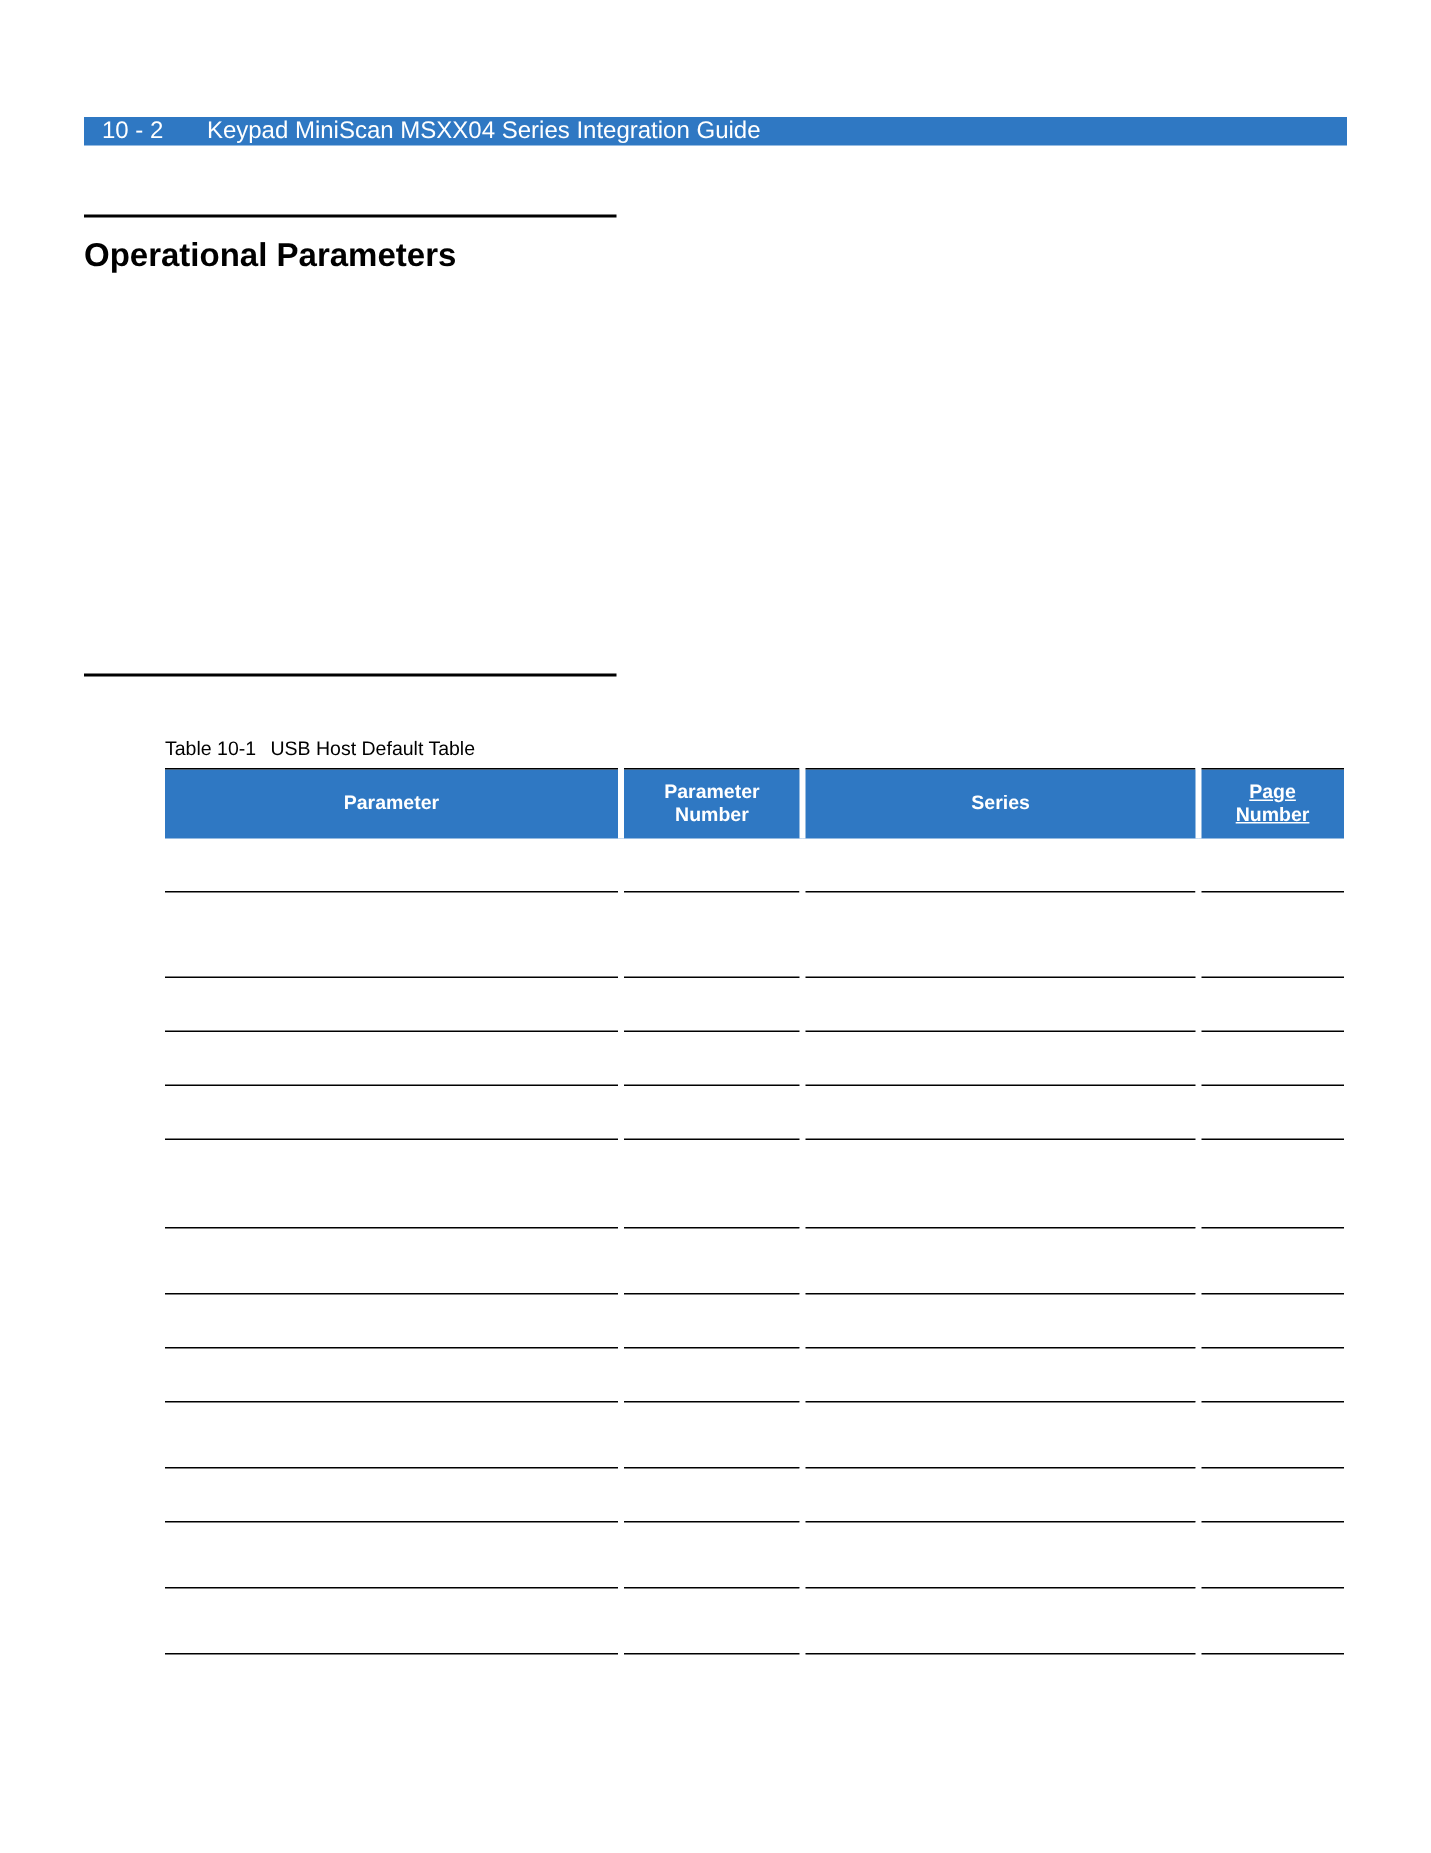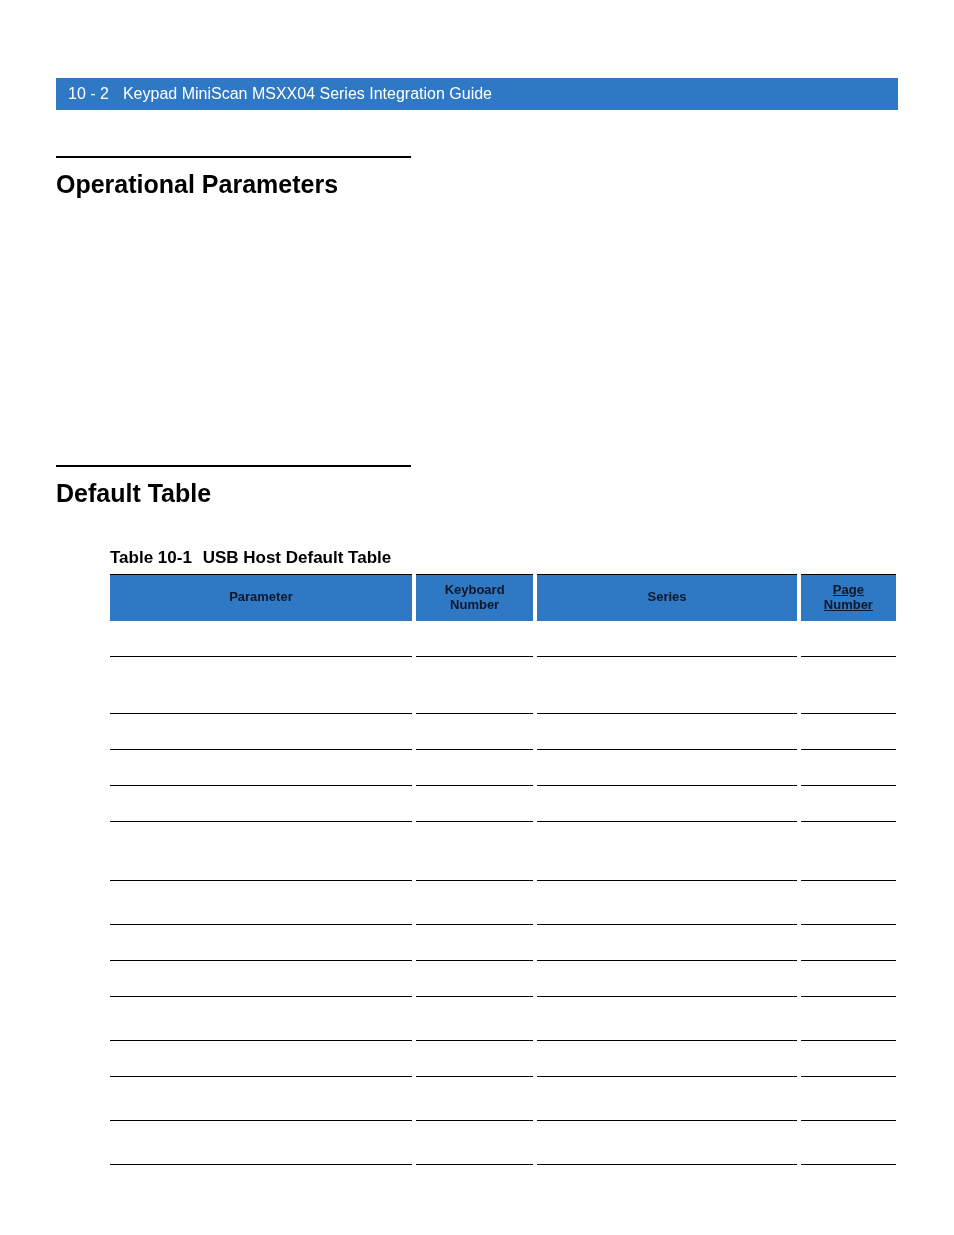--- a/index.html
+++ b/index.html
@@ -1,54 +1,55 @@
 <!DOCTYPE html>
 <html><head>
 <meta charset="utf-8">
 <style>
   * { box-sizing: border-box; margin: 0; padding: 0; }
   html, body { width: 954px; height: 1235px; background: #ffffff; font-family: Arial, Helvetica, sans-serif; color: #000; }
   .page { padding: 0; }
   .header-bar {
     margin: 78px 56px 0 56px;
-    height: 32px;
+    height: 19px;
     background: #2f78c3;
     color: #ffffff;
     display: flex;
     align-items: center;
     padding-left: 12px;
     font-size: 16px;
     font-weight: 400;
+    gap: 15px;
   }
   .header-bar .pageno-frag { margin-right: 14px; }
   .body-area { padding: 0 56px; }
   .section-rule {
     width: 355px;
     border: 0;
     border-top: 2px solid #000;
     margin-top: 46px;
   }
   .section-title {
-    font-size: 25px;
+    font-size: 22px;
     font-weight: 700;
     margin-top: 12px;
     letter-spacing: 0px;
   }
   .section-gap { height: 220px; }
   .table-wrap { margin: 40px 0 0 54px; }
-  .table-caption { font-size: 17px; font-weight: 700; margin-bottom: 6px; }
+  .table-caption { font-size: 13px; font-weight: 400; margin-bottom: 6px; }
   .table-caption .caption-label { margin-right: 6px; }
   table.defaults {
     width: 786px;
     border-collapse: collapse;
     table-layout: fixed;
   }
   table.defaults th {
     background: #2f78c3;
-    color: #0f172a;
+    color: #ffffff;
     font-size: 13px;
     font-weight: 700;
     text-align: center;
     padding: 8px 6px;
     line-height: 1.15;
     border-top: 1px solid #000;
     border-right: 4px solid #ffffff;
   }
   table.defaults th:last-child { border-right: 0; text-decoration: underline; }
   table.defaults col.c-param { width: 300px; }
@@ -88,39 +89,38 @@
     <span>Keypad MiniScan MSXX04 Series Integration Guide</span>
   </div>
 
   <div class="body-area">
     <hr class="section-rule">
     <h2 class="section-title">Operational Parameters</h2>
 
     <div class="section-gap"></div>
 
     <hr class="section-rule">
-    <h2 class="section-title">Default Table</h2>
 
     <div class="table-wrap">
       <div class="table-caption">
         <span class="caption-label">Table 10-1</span>
         <span>USB Host Default Table</span>
       </div>
 
       <table class="defaults">
         <colgroup>
           <col class="c-param">
             <col class="c-pnum">
             <col class="c-def">
             <col class="c-page">
         </colgroup>
         <thead>
           <tr>
             <th>Parameter</th>
-            <th>Keyboard Number</th>
+            <th>Parameter Number</th>
             <th>Series</th>
             <th>Page Number</th>
           </tr>
         </thead>
         <tbody id="defaults-body">
           <tr class="section-row">
             <td class="span" colspan="4">USB Host Parameters</td>
           </tr>
           <tr class="spacer-row">
             <td></td>

